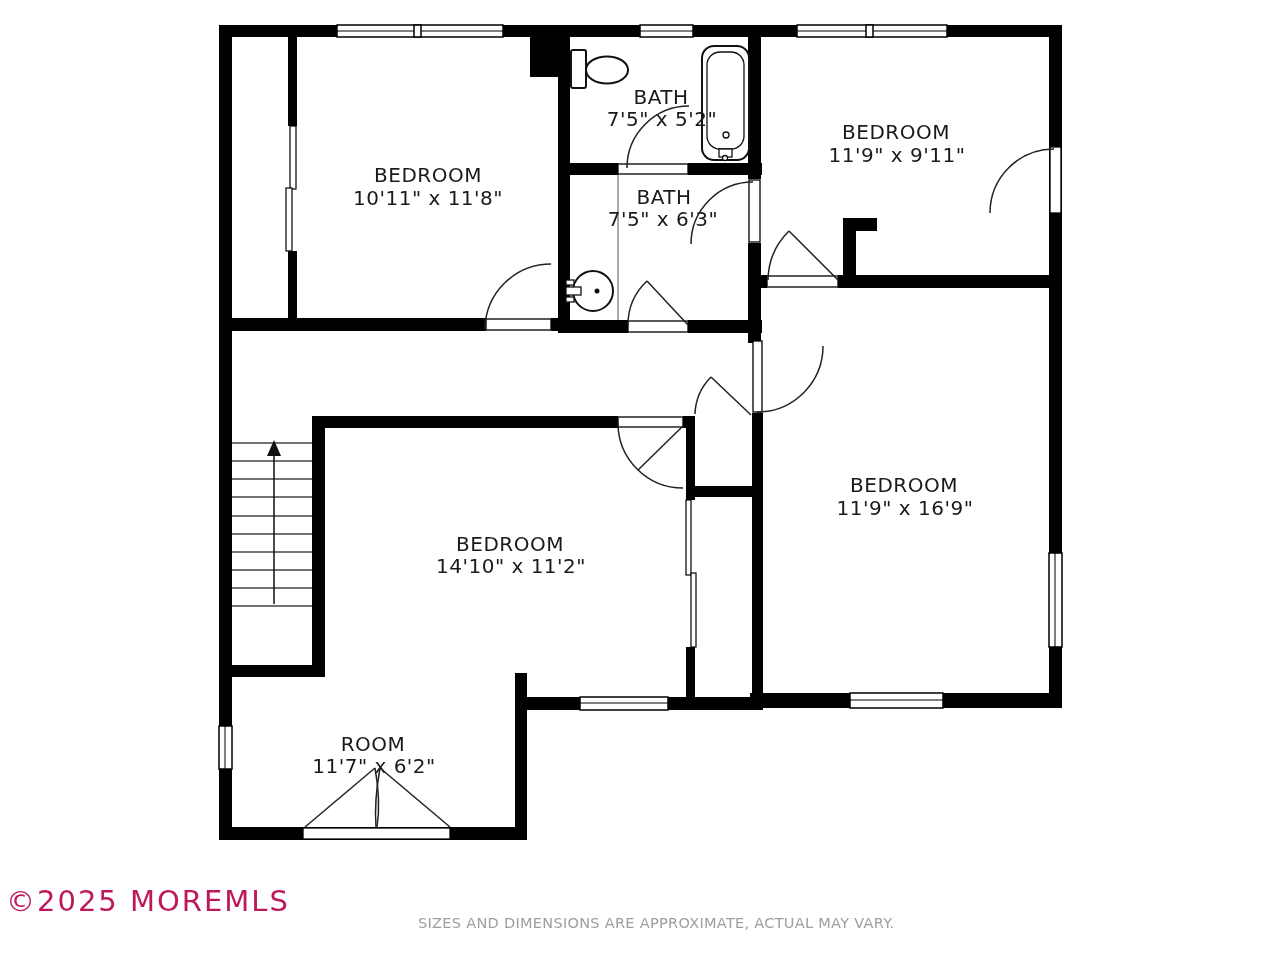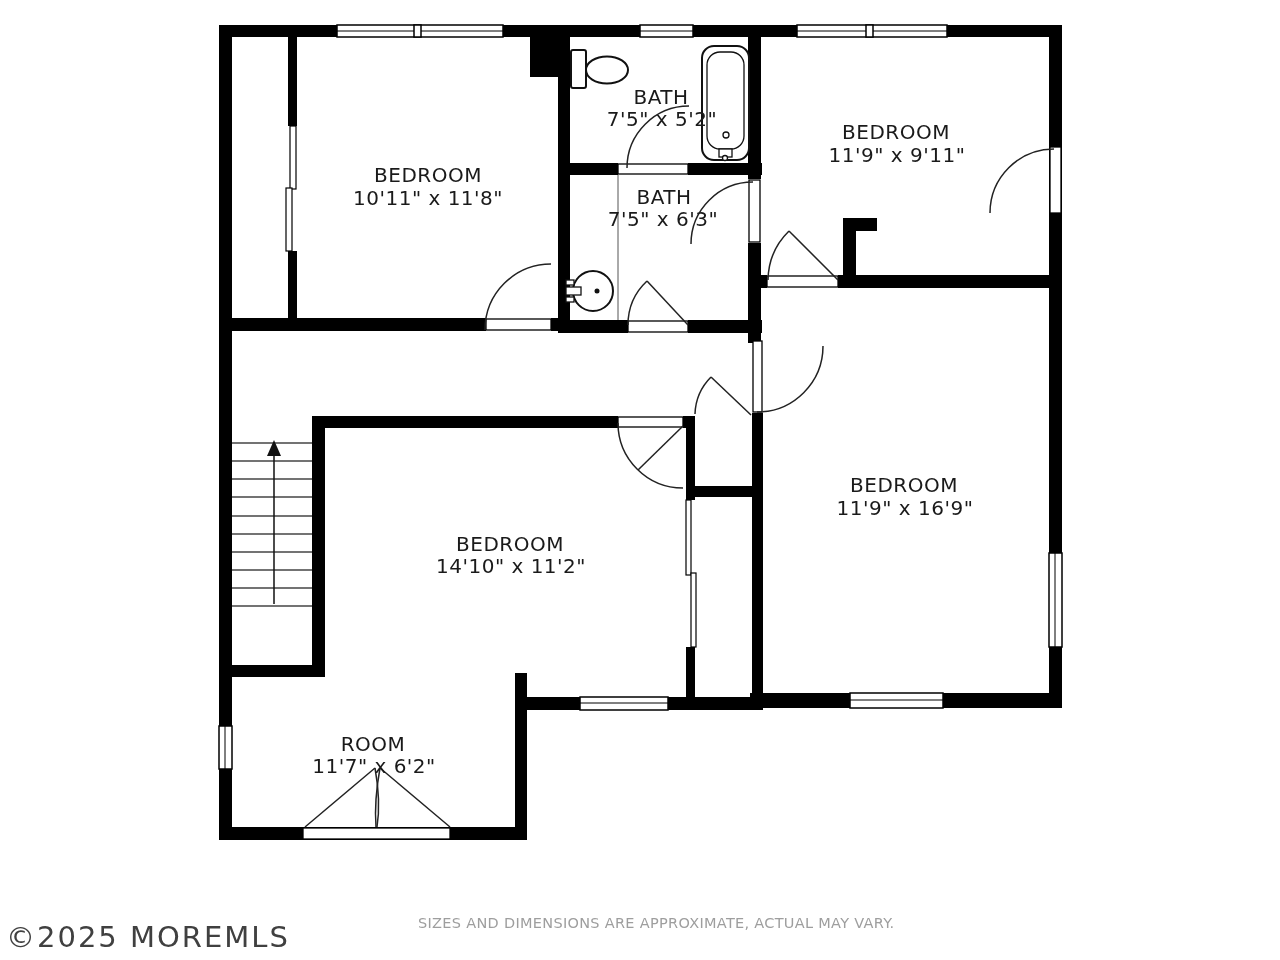--- a/index.html
+++ b/index.html
@@ -10,22 +10,22 @@
   .wall{fill:#000;stroke:none;}
   .win{fill:#fff;stroke:#000;stroke-width:1.5;}
   .winline{stroke:#000;stroke-width:1;}
   .leaf{fill:#fff;stroke:#000;stroke-width:1.3;}
   .arc{fill:none;stroke:#222;stroke-width:1.5;}
   .leafline{fill:none;stroke:#222;stroke-width:1.5;}
   .fixture{fill:#fff;stroke:#111;stroke-width:2;}
   .fixthin{fill:#fff;stroke:#111;stroke-width:1.3;}
   .tread{stroke:#444;stroke-width:1.3;}
   .slider{fill:#fff;stroke:#000;stroke-width:1.2;}
-  #watermark{position:absolute;left:6px;top:920px;font-size:29px;letter-spacing:2px;
-             color:#404040;white-space:nowrap;}
+  #watermark{position:absolute;left:6px;top:884px;font-size:29px;letter-spacing:2px;
+             color:#be185d;white-space:nowrap;}
   #disclaimer{position:absolute;left:418px;top:915px;font-size:14.5px;letter-spacing:.3px;
               color:#9e9e9e;white-space:nowrap;}
 </style>
 </head>
 <body>
 
 <div id="stage">
 <svg width="1280" height="960" viewBox="0 0 1280 960">
 
   <g>

